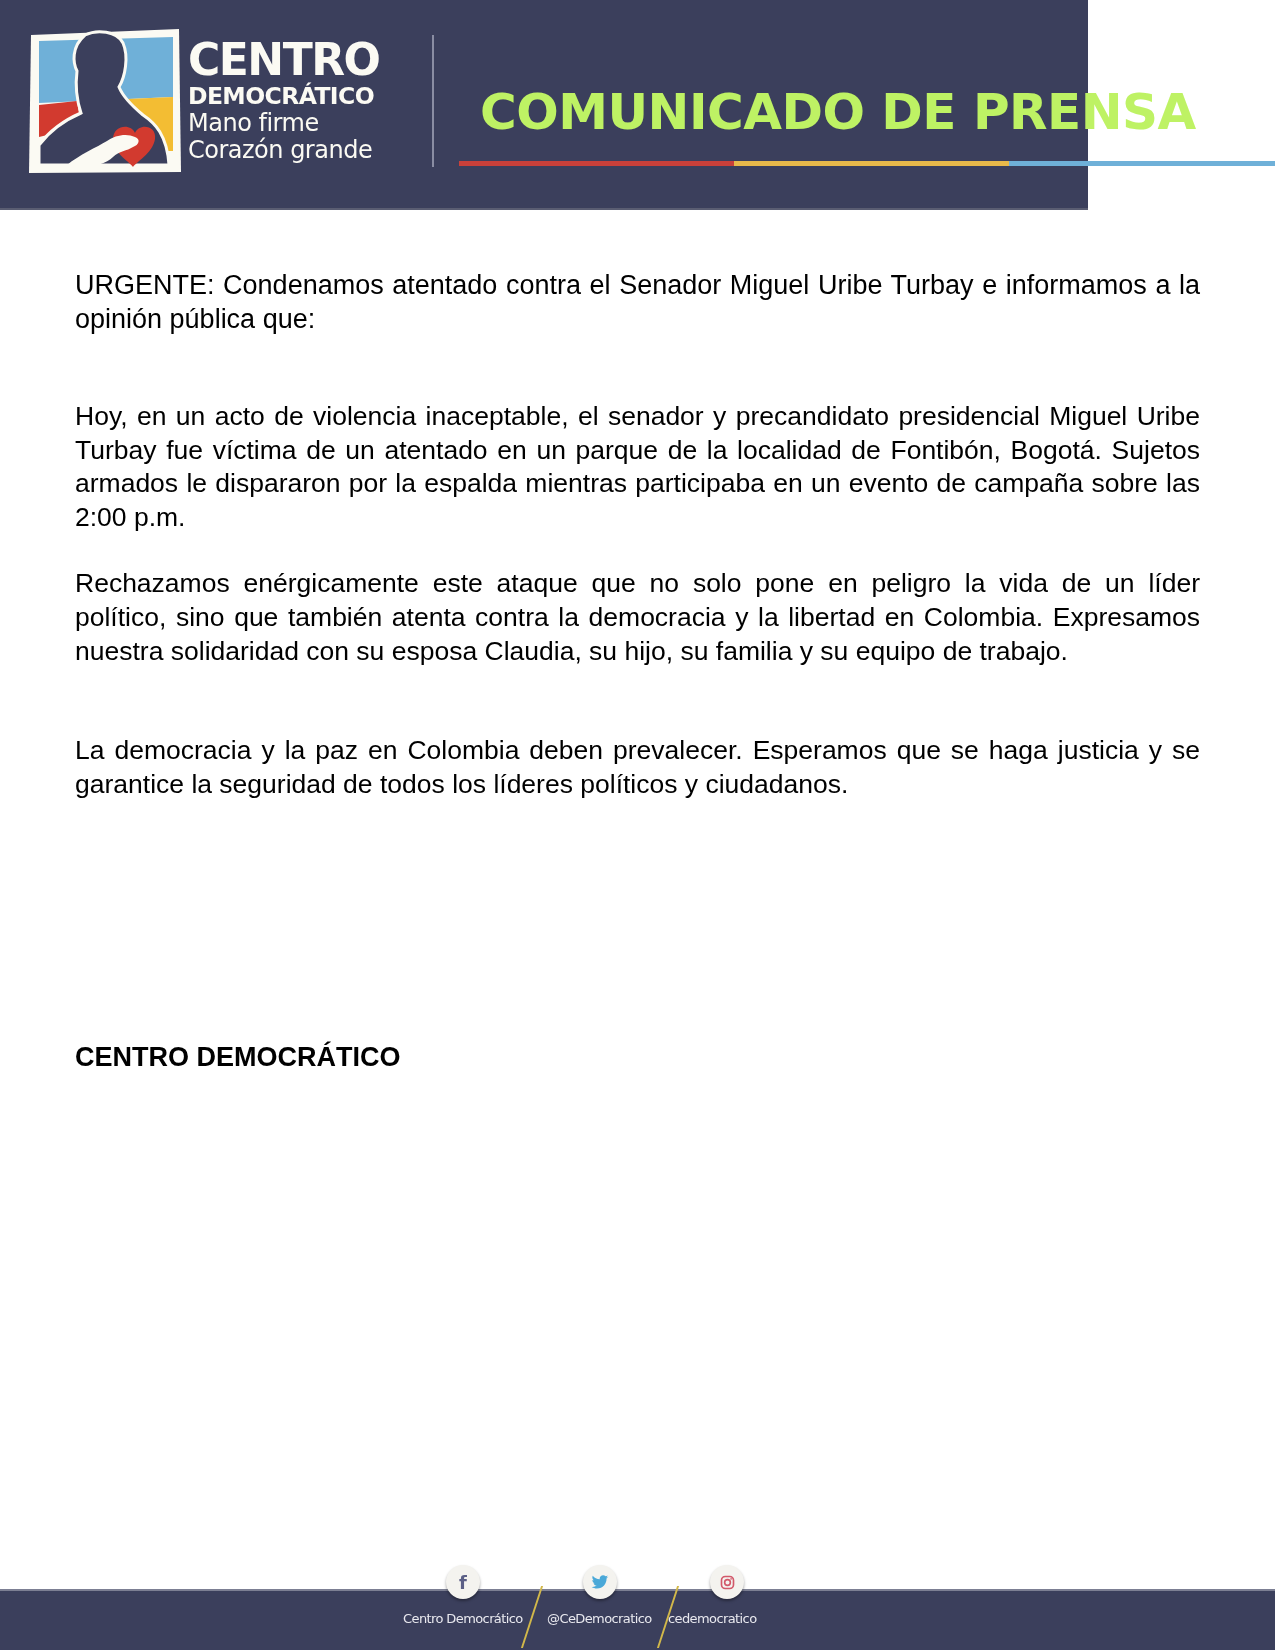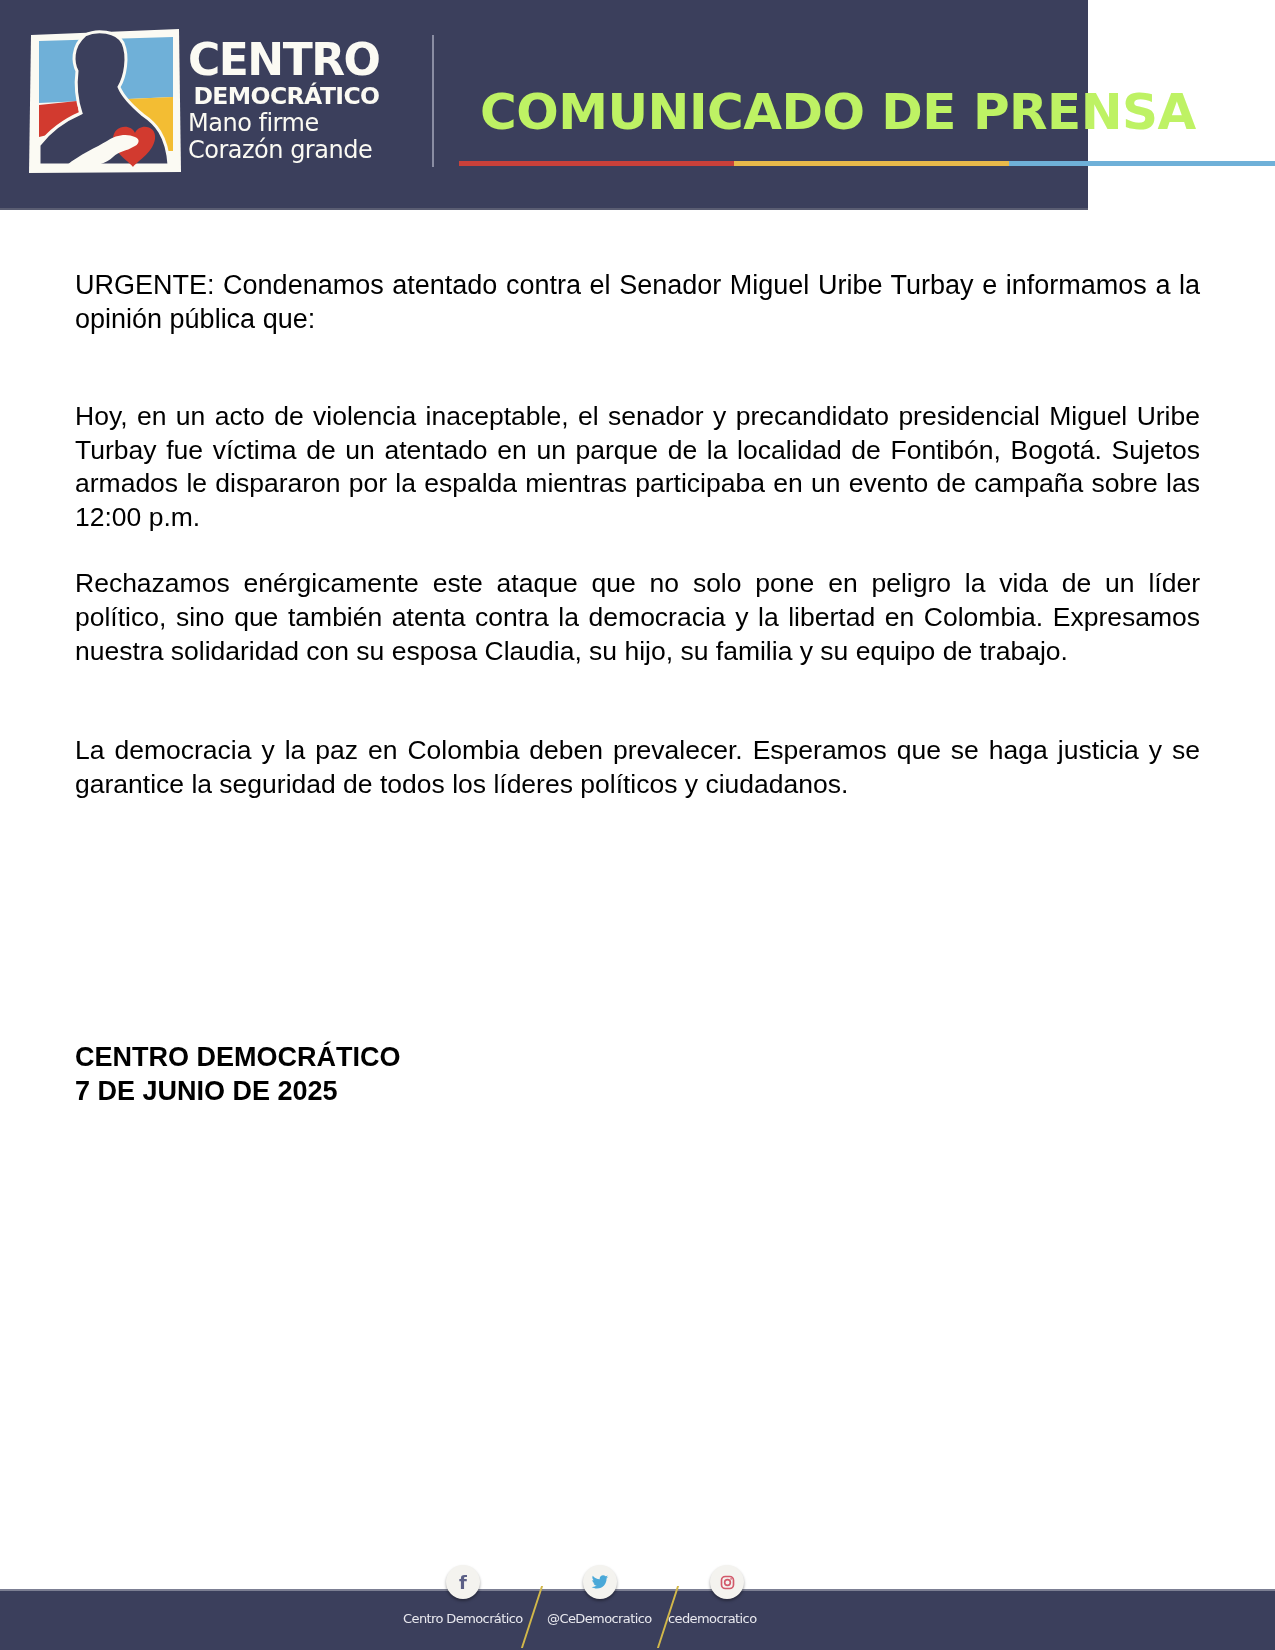--- a/index.html
+++ b/index.html
@@ -3,21 +3,21 @@
   <meta charset="utf-8">
   <style>
     html, body { margin: 0; padding: 0; background: #ffffff; }
     body { width: 1275px; height: 1650px; position: relative; overflow: hidden; font-family: "Liberation Sans", sans-serif; color: #000; }
 
     
     .header { position: absolute; left: 0; top: 0; width: 1088px; height: 208px; background: #3b3f5c; border-bottom: 2px solid #5a5d72; }
     .logo-mark { position: absolute; left: 27px; top: 27px; width: 156px; height: 147px; }
     .logo-text { position: absolute; left: 188px; top: 38px; color: #fbfaf3; }
     .logo-title { font-family: "DejaVu Sans", sans-serif; font-weight: bold; font-size: 44px; line-height: 44px; letter-spacing: -1.5px; }
-    .logo-sub { font-family: "DejaVu Sans", sans-serif; font-weight: bold; font-size: 23.5px; line-height: 28px; letter-spacing: -0.6px; text-align: right; }
+    .logo-sub { font-family: "DejaVu Sans", sans-serif; font-weight: bold; font-size: 23.5px; line-height: 28px; letter-spacing: -0.6px; }
     .logo-slogan { font-family: "DejaVu Sans", sans-serif; font-size: 24px; line-height: 27px; letter-spacing: -0.5px; }
     .v-divider { position: absolute; left: 432px; top: 35px; width: 2px; height: 132px; background: #8a8da3; }
     .header-title { position: absolute; left: 480px; top: 83px; width: 780px; text-align: left; color: #bef264; font-family: "DejaVu Sans", sans-serif; font-weight: bold; font-size: 50px; line-height: 58px; letter-spacing: -0.5px; white-space: nowrap; }
     .tri-line { position: absolute; top: 161px; height: 5px; }
     .tri-red { left: 459px; width: 275px; background: #c9403a; }
     .tri-yellow { left: 734px; width: 275px; background: #e8b94a; }
     .tri-blue { left: 1009px; width: 266px; background: #6fb0d8; }
 
     
     .content { position: absolute; left: 75px; top: 268px; width: 1125px; }
@@ -62,31 +62,30 @@
   <div class="v-divider"></div>
   <div class="header-title">COMUNICADO DE PRENSA</div>
   <div class="tri-line tri-red"></div>
   <div class="tri-line tri-yellow"></div>
   <div class="tri-line tri-blue"></div>
 </div>
 
 <div class="content">
   <p class="headline">URGENTE: Condenamos atentado contra el Senador Miguel Uribe Turbay e informamos a la opinión pública que:</p>
   <div class="gap-lg"></div>
-  <p class="para">Hoy, en un acto de violencia inaceptable, el senador y precandidato presidencial Miguel Uribe Turbay fue víctima de un atentado en un parque de la localidad de Fontibón, Bogotá. Sujetos armados le dispararon por la espalda mientras participaba en un evento de campaña sobre las 12:00 p.m.</p>
+  <p class="para">Hoy, en un acto de violencia inaceptable, el senador y precandidato presidencial Miguel Uribe Turbay fue víctima de un atentado en un parque de la localidad de Fontibón, Bogotá. Sujetos armados le dispararon por la espalda mientras participaba en un evento de campaña sobre las 2:00 p.m.</p>
   <div class="gap-md"></div>
   <p class="para">Rechazamos enérgicamente este ataque que no solo pone en peligro la vida de un líder político, sino que también atenta contra la democracia y la libertad en Colombia. Expresamos nuestra solidaridad con su esposa Claudia, su hijo, su familia y su equipo de trabajo.</p>
   <div class="gap-md"></div>
   <div class="gap-md"></div>
   <p class="para">La democracia y la paz en Colombia deben prevalecer. Esperamos que se haga justicia y se garantice la seguridad de todos los líderes políticos y ciudadanos.</p>
 </div>
 
 <div class="signature">
   <div>CENTRO DEMOCRÁTICO</div>
-  <div>7 DE JUNIO DE 2025</div>
 </div>
 
 <div class="footer"></div>
 
 <div class="social-circle" style="left:446px; top:1565px;">
   <span style="color:#5b5f86; font-family:'DejaVu Sans',sans-serif; font-weight:bold; font-size:18px;">f</span>
 </div>
 <div class="social-label" style="left:403px;">Centro Democrático</div>
 
 <div class="slash" style="left:531px;"></div>

